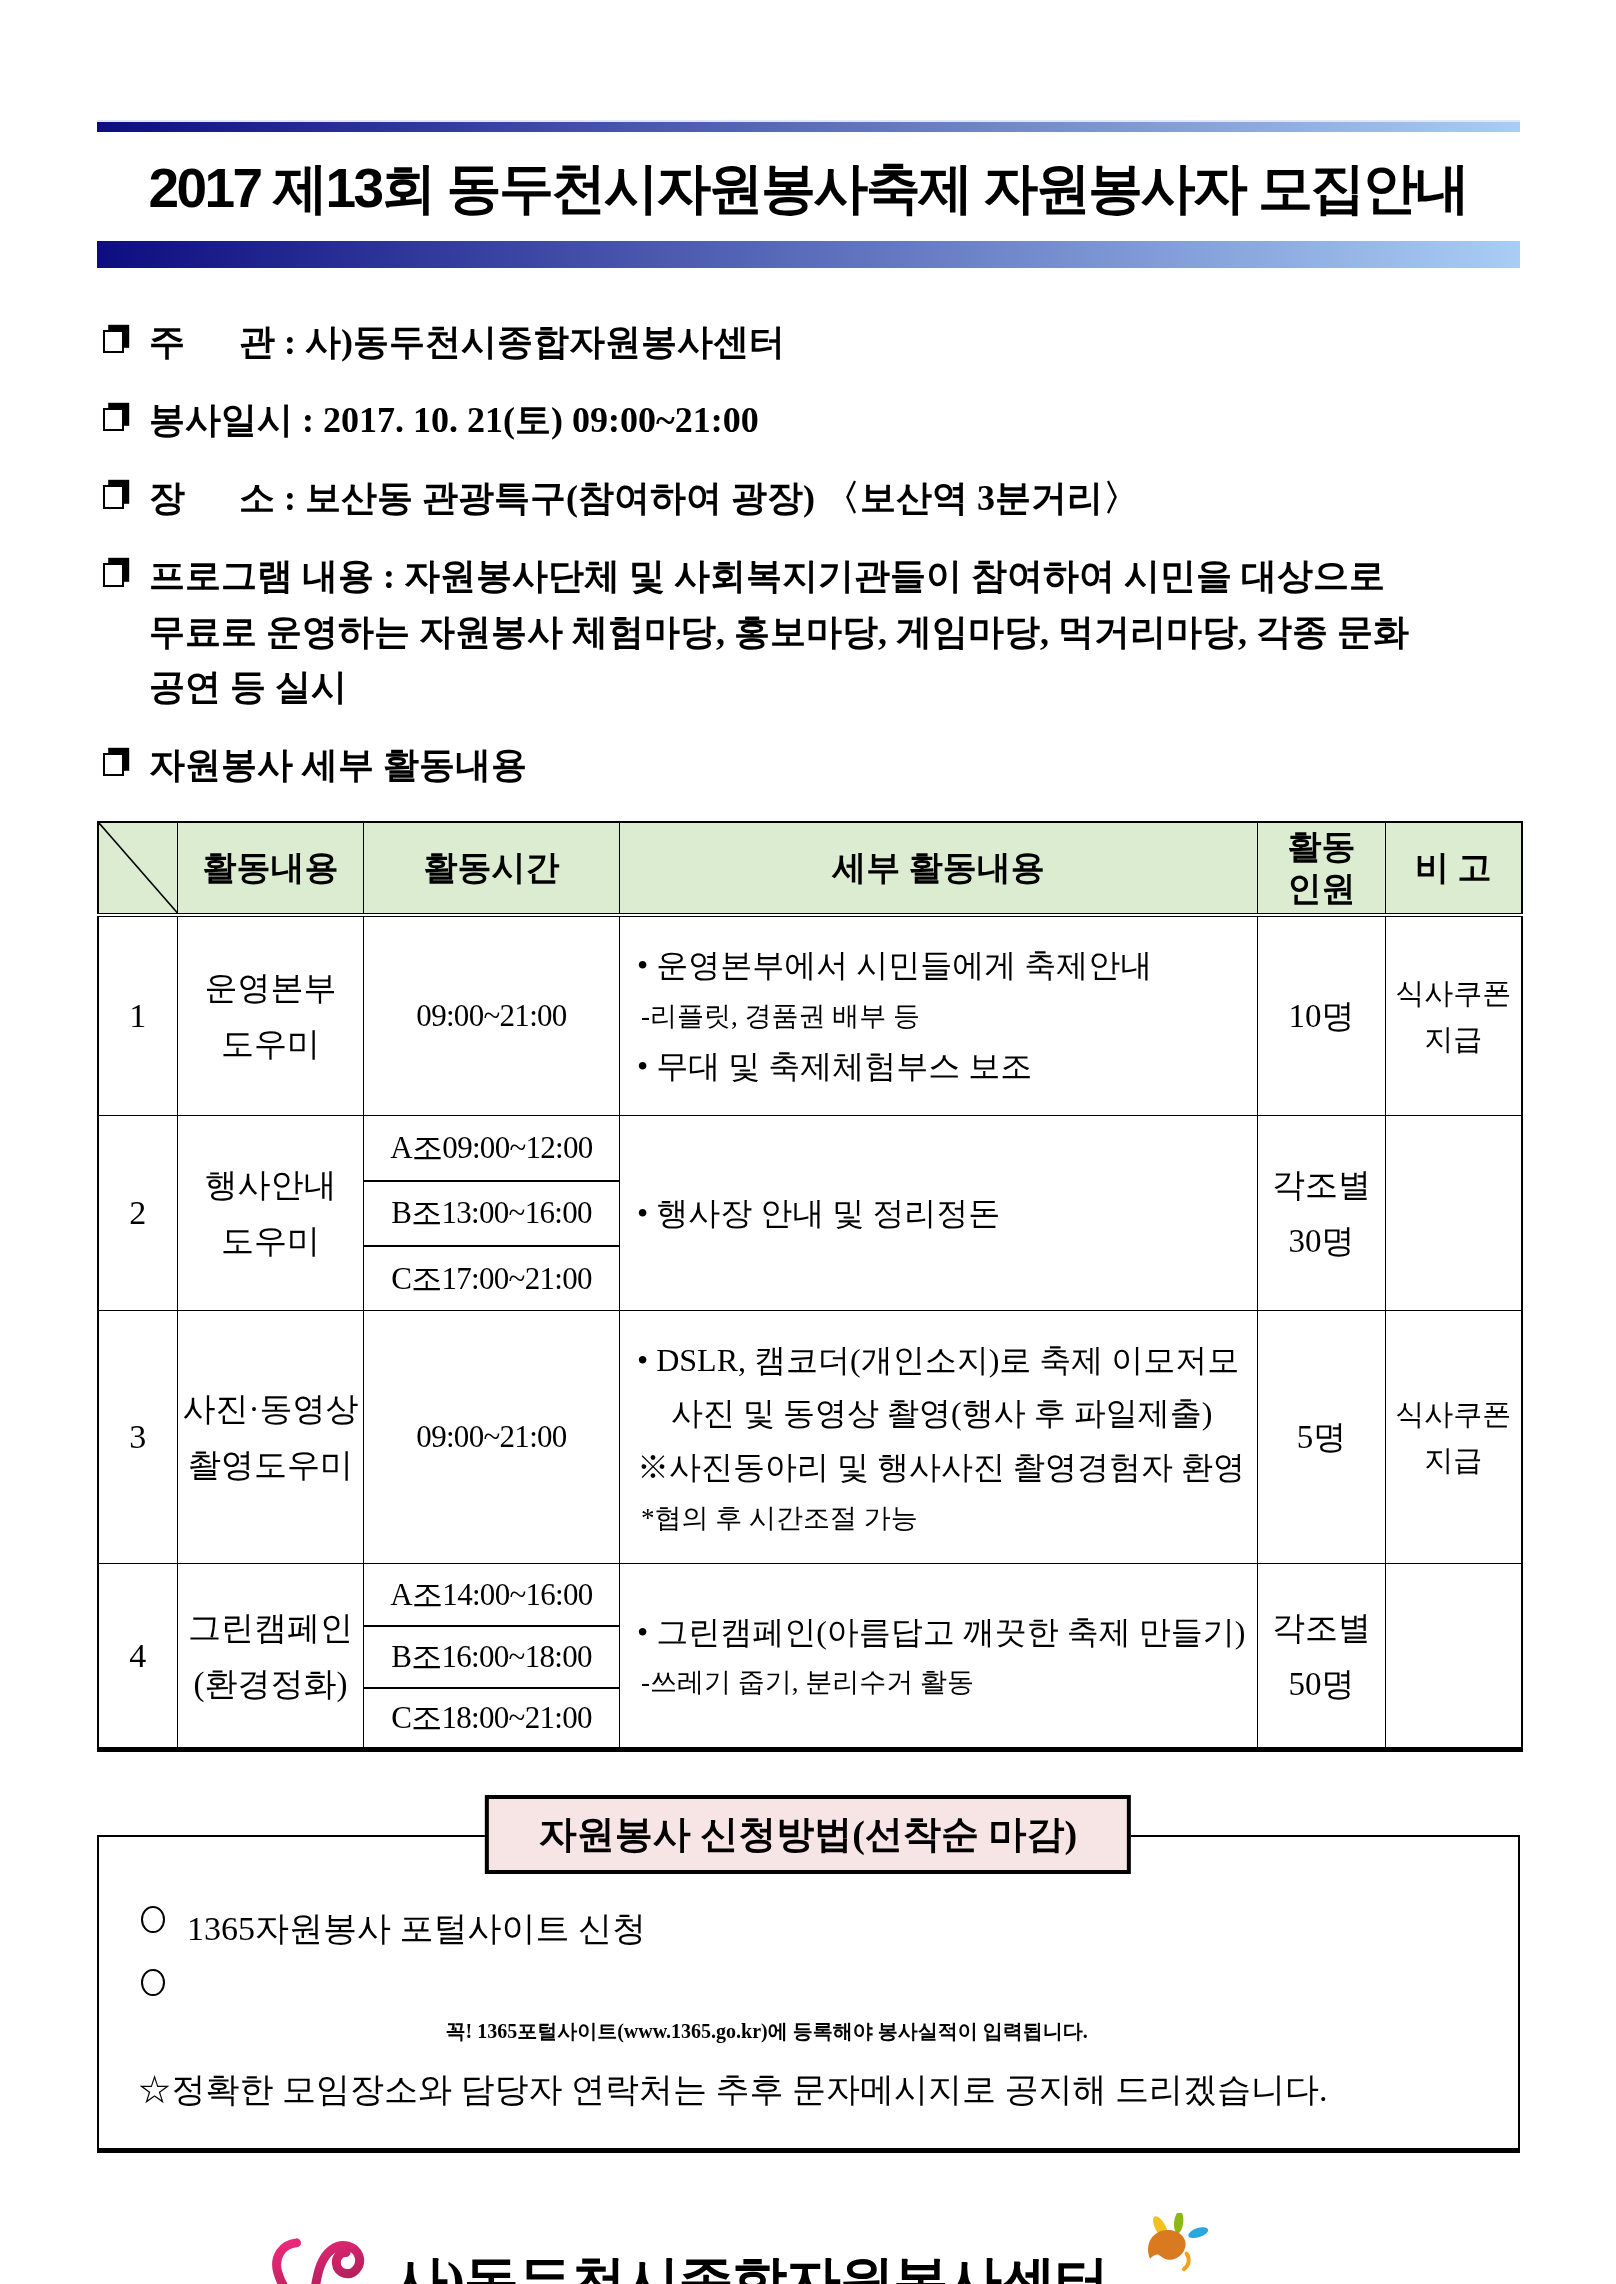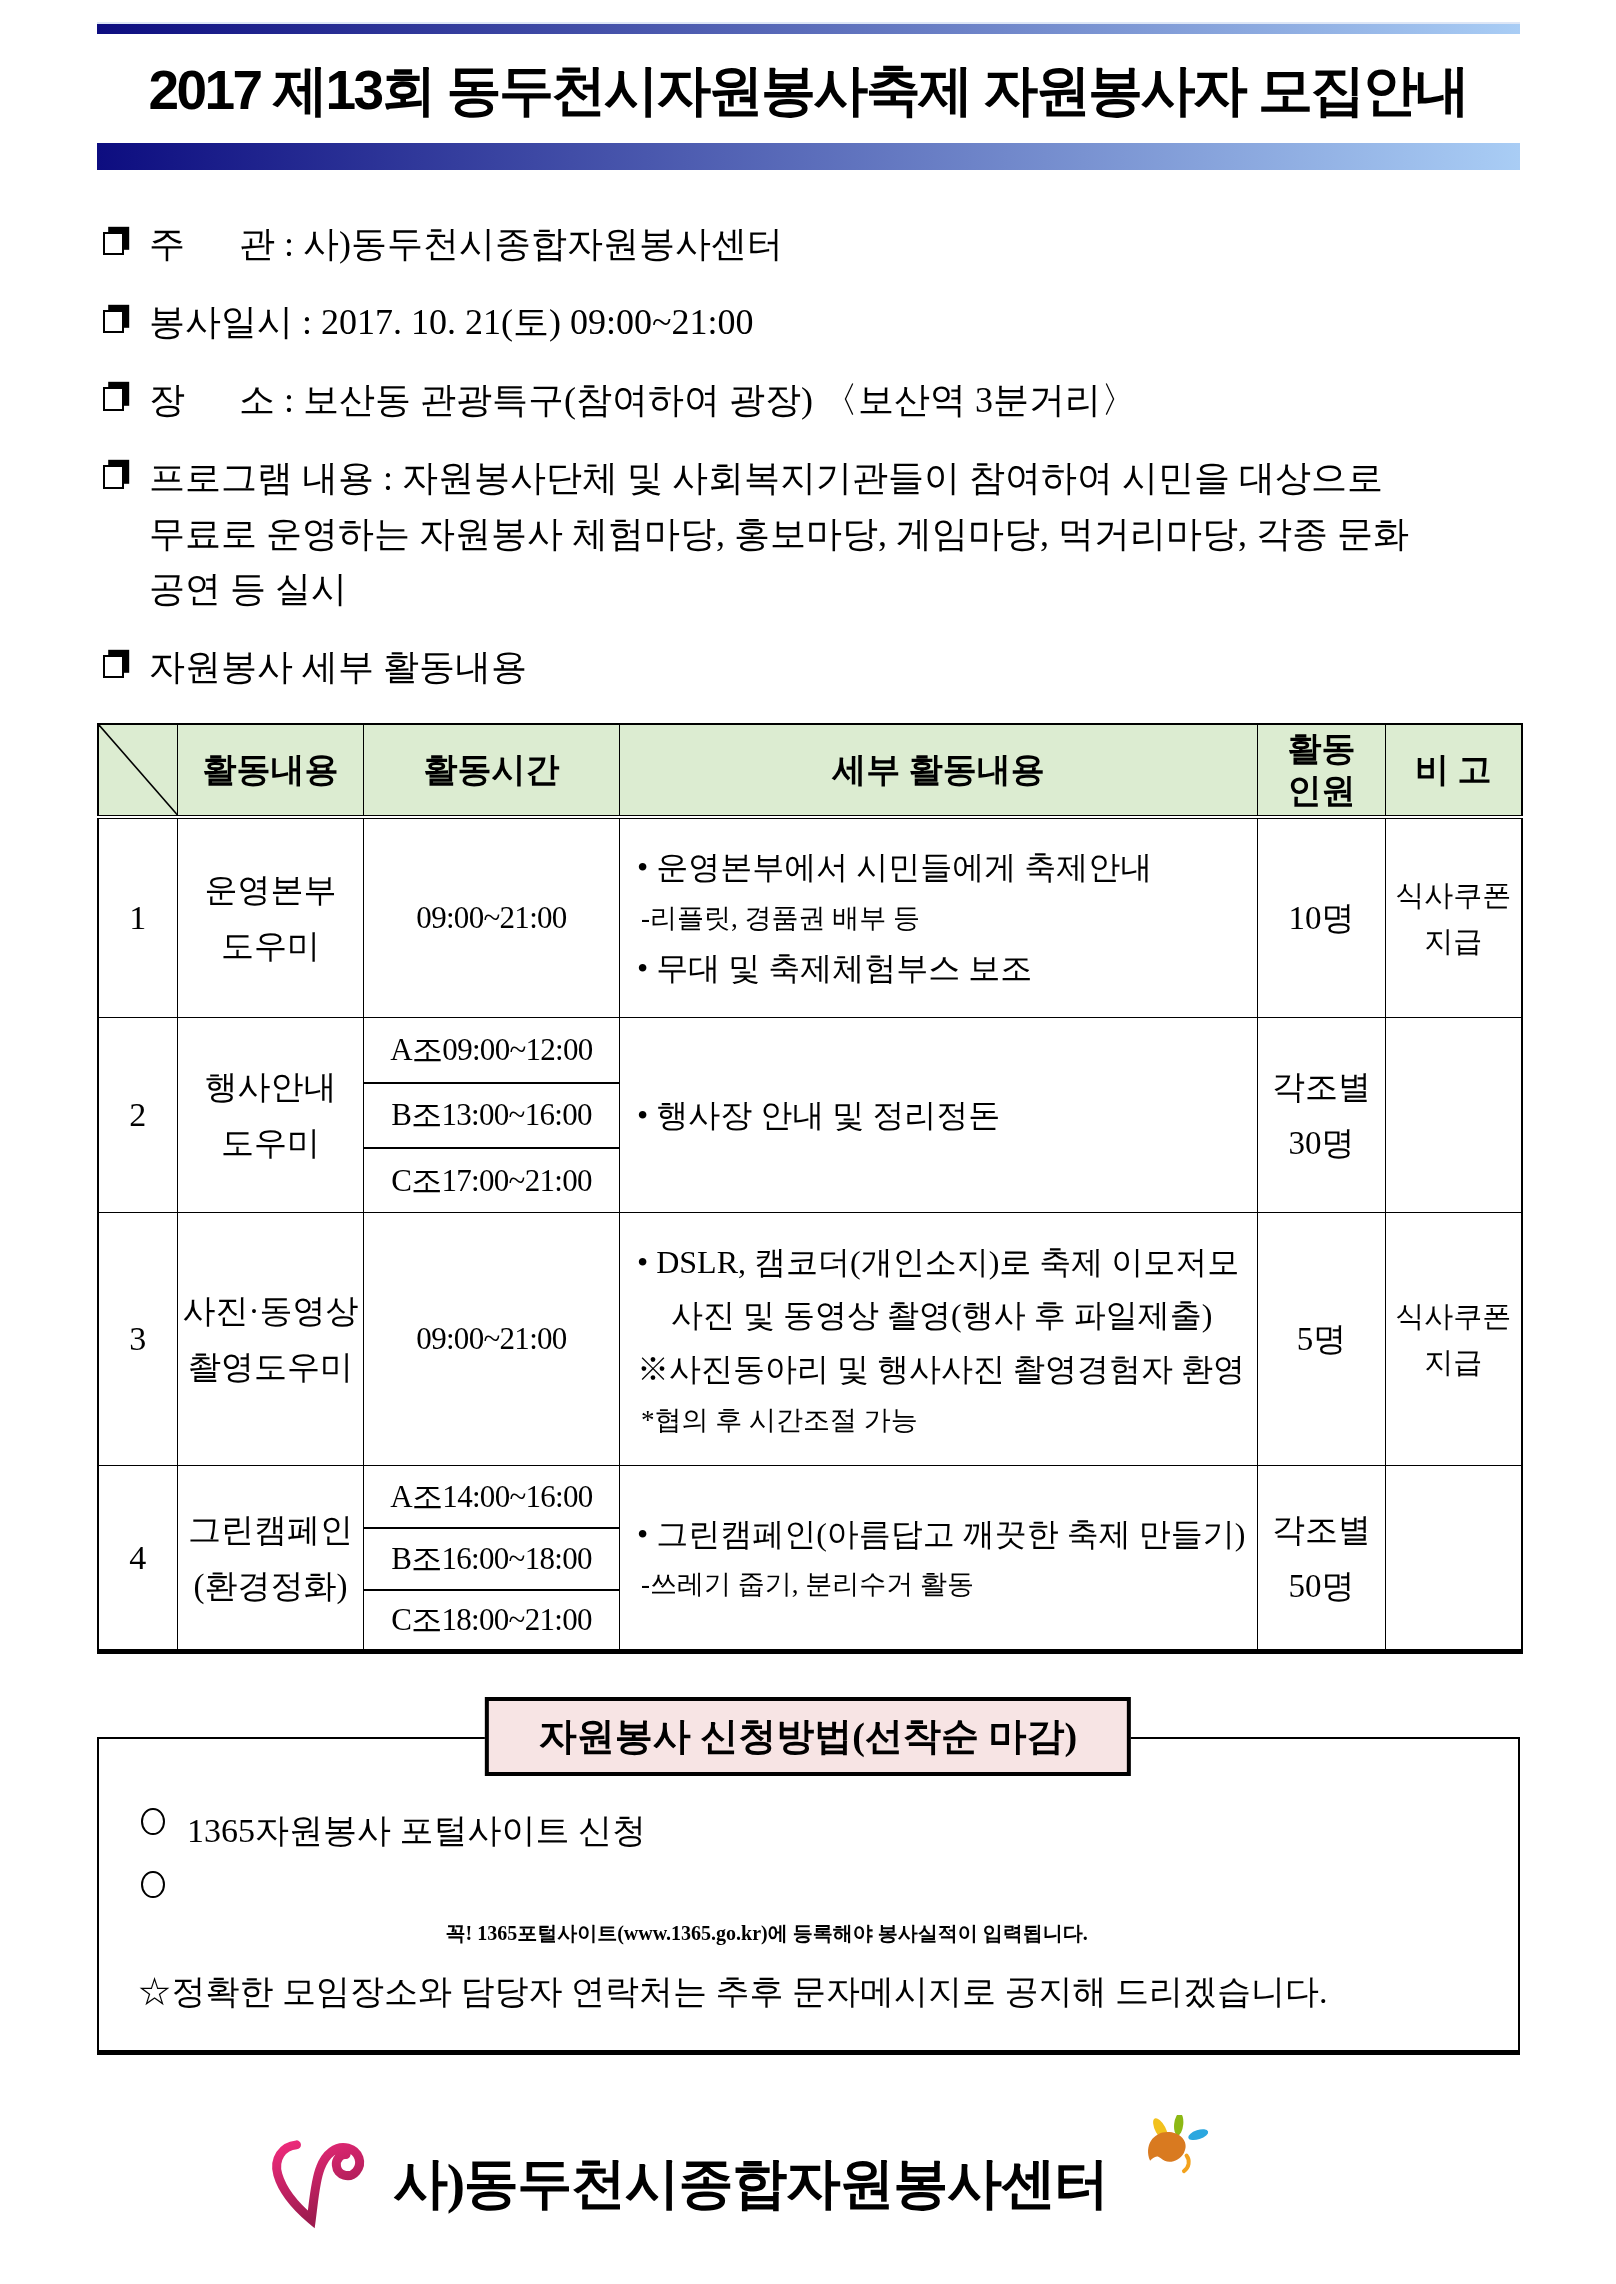--- a/index.html
+++ b/index.html
@@ -4,39 +4,39 @@
 <style>
   * { box-sizing: border-box; }
   html,body { margin:0; padding:0; background:#ffffff; }
   body {
     width:1616px; height:2284px; overflow:hidden;
     font-family:"Liberation Serif", serif; color:#000;
   }
   .content { width:1423px; margin:0 auto; position:relative; }
 
   
-  .banner { }
+  .banner { padding-top:98px; }
   .bar { width:100%; background:linear-gradient(to right,#0d0d80,#a9cdf5); }
   .bar.top { height:12.4px; margin-top:22px; border-top:2px solid #dde6f6; }
   .bar.bottom { height:27px; }
   .page-title {
     font-family:"Liberation Sans", sans-serif;
     font-weight:bold; font-size:55px; letter-spacing:-2.6px;
     text-align:center; padding:19.5px 0 15.6px; white-space:nowrap;
   }
 
   
   .info { margin-top:47px; font-size:36px; }
   .info-line { display:flex; align-items:flex-start; margin-bottom:22px; }
   .sq-bullet {
     flex:0 0 auto; width:21px; height:23.5px; background:#fff;
     border:2.6px solid #000; box-shadow:5.2px -5.2px 0 0 #000;
     margin:14.3px 25px 0 6.5px;
   }
-  .info-text { white-space:pre-wrap; line-height:1.55; text-align:justify; }
+  .info-text { white-space:pre-wrap; line-height:1.55; text-align:justify;font-weight:bold; }
 
   
   table.activity {
     margin-top:27px; border-collapse:collapse; table-layout:fixed;
     width:1423px; border:2px solid #000; border-bottom:5.2px solid #000;
   }
   table.activity th, table.activity td { border:1.3px solid #000; }
   thead th {
     background:#dcecd1; height:93px; font-size:34px; font-weight:bold;
     white-space:pre-line; line-height:1.25; position:relative; padding:0;

